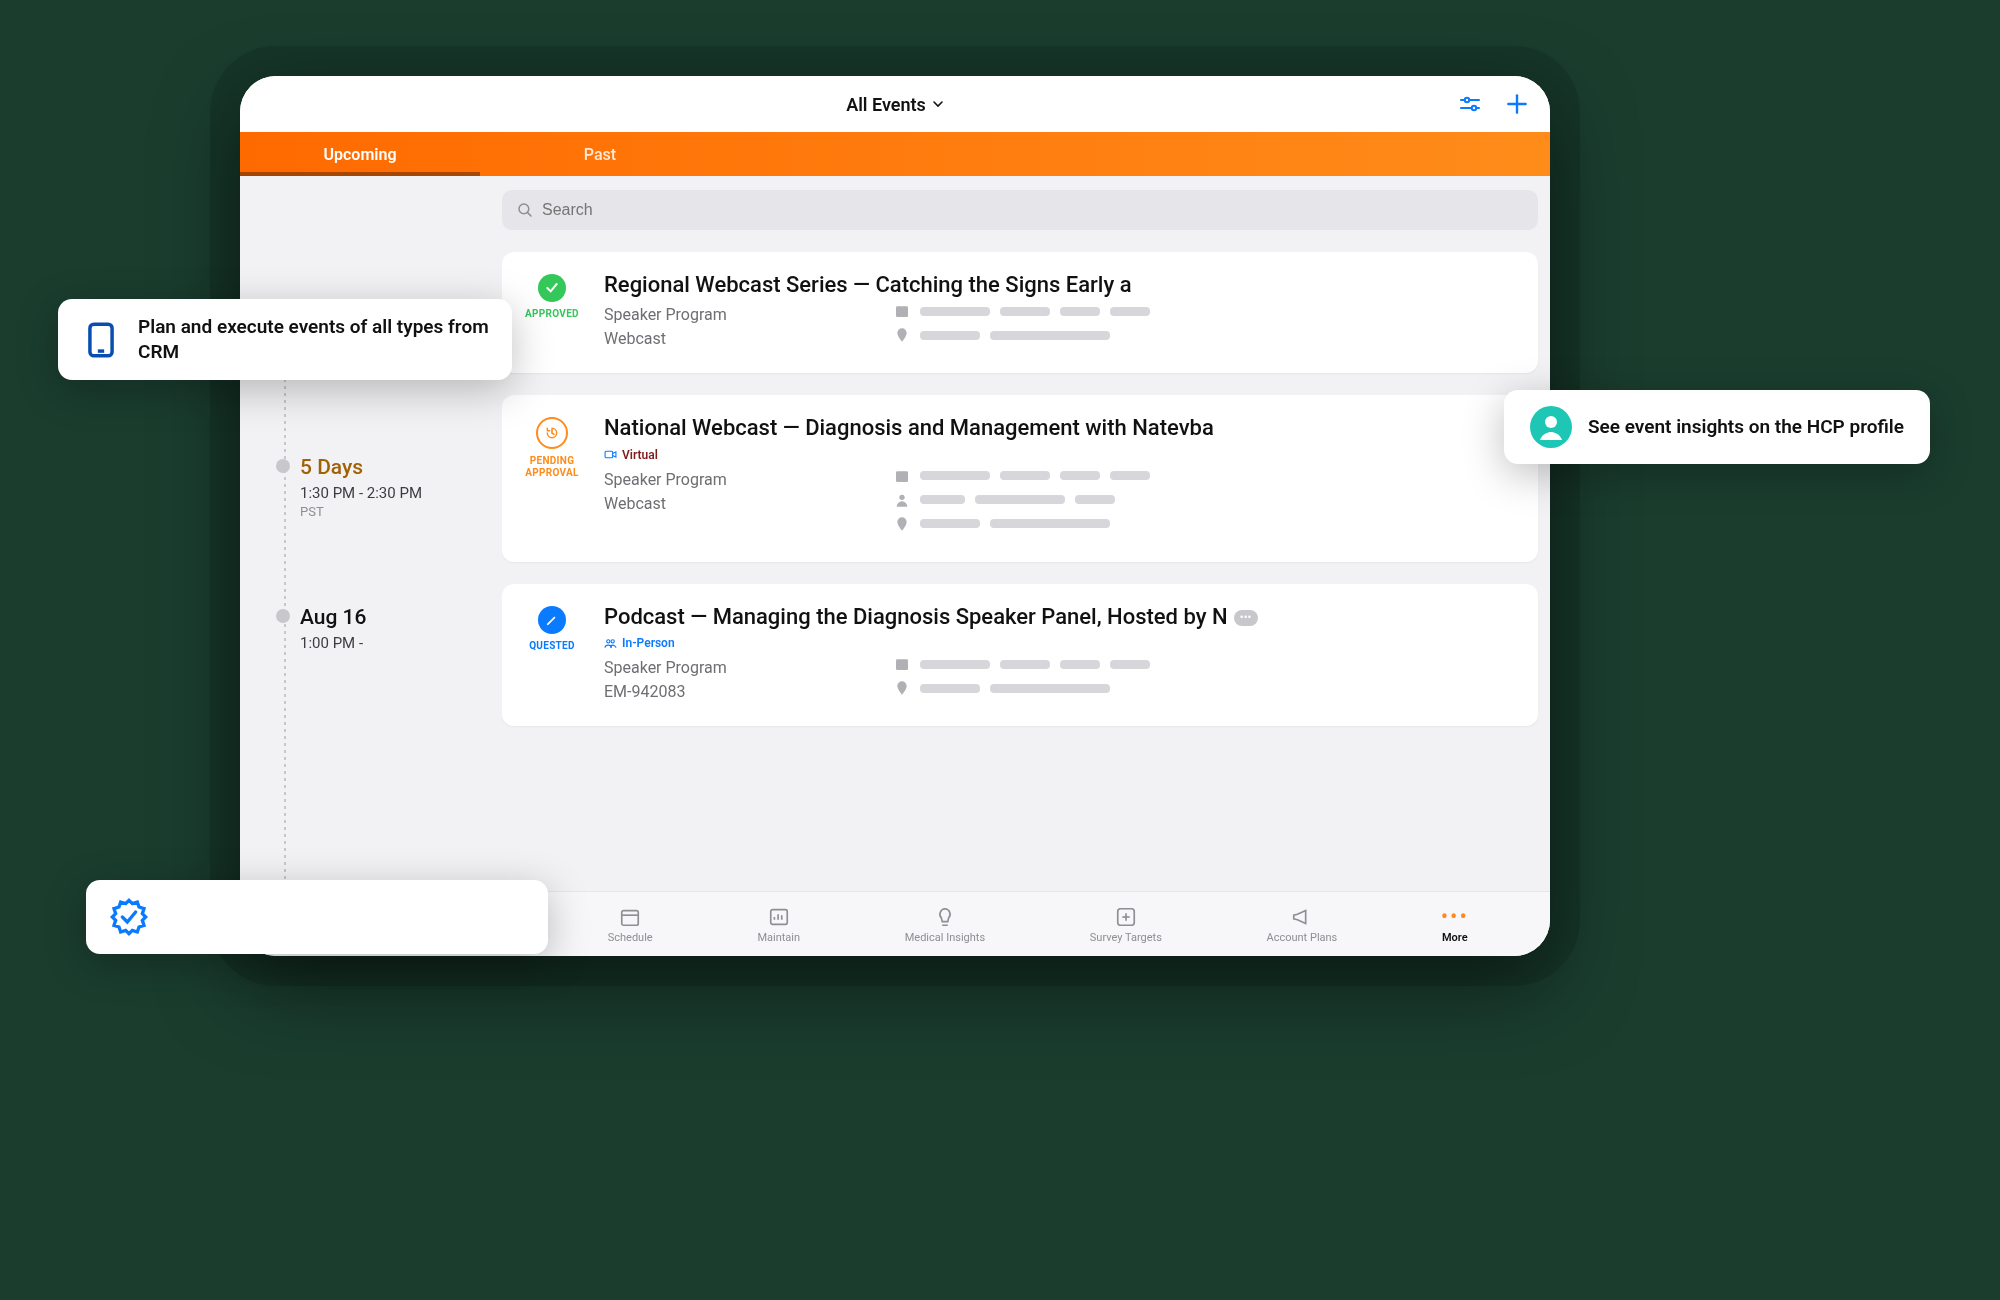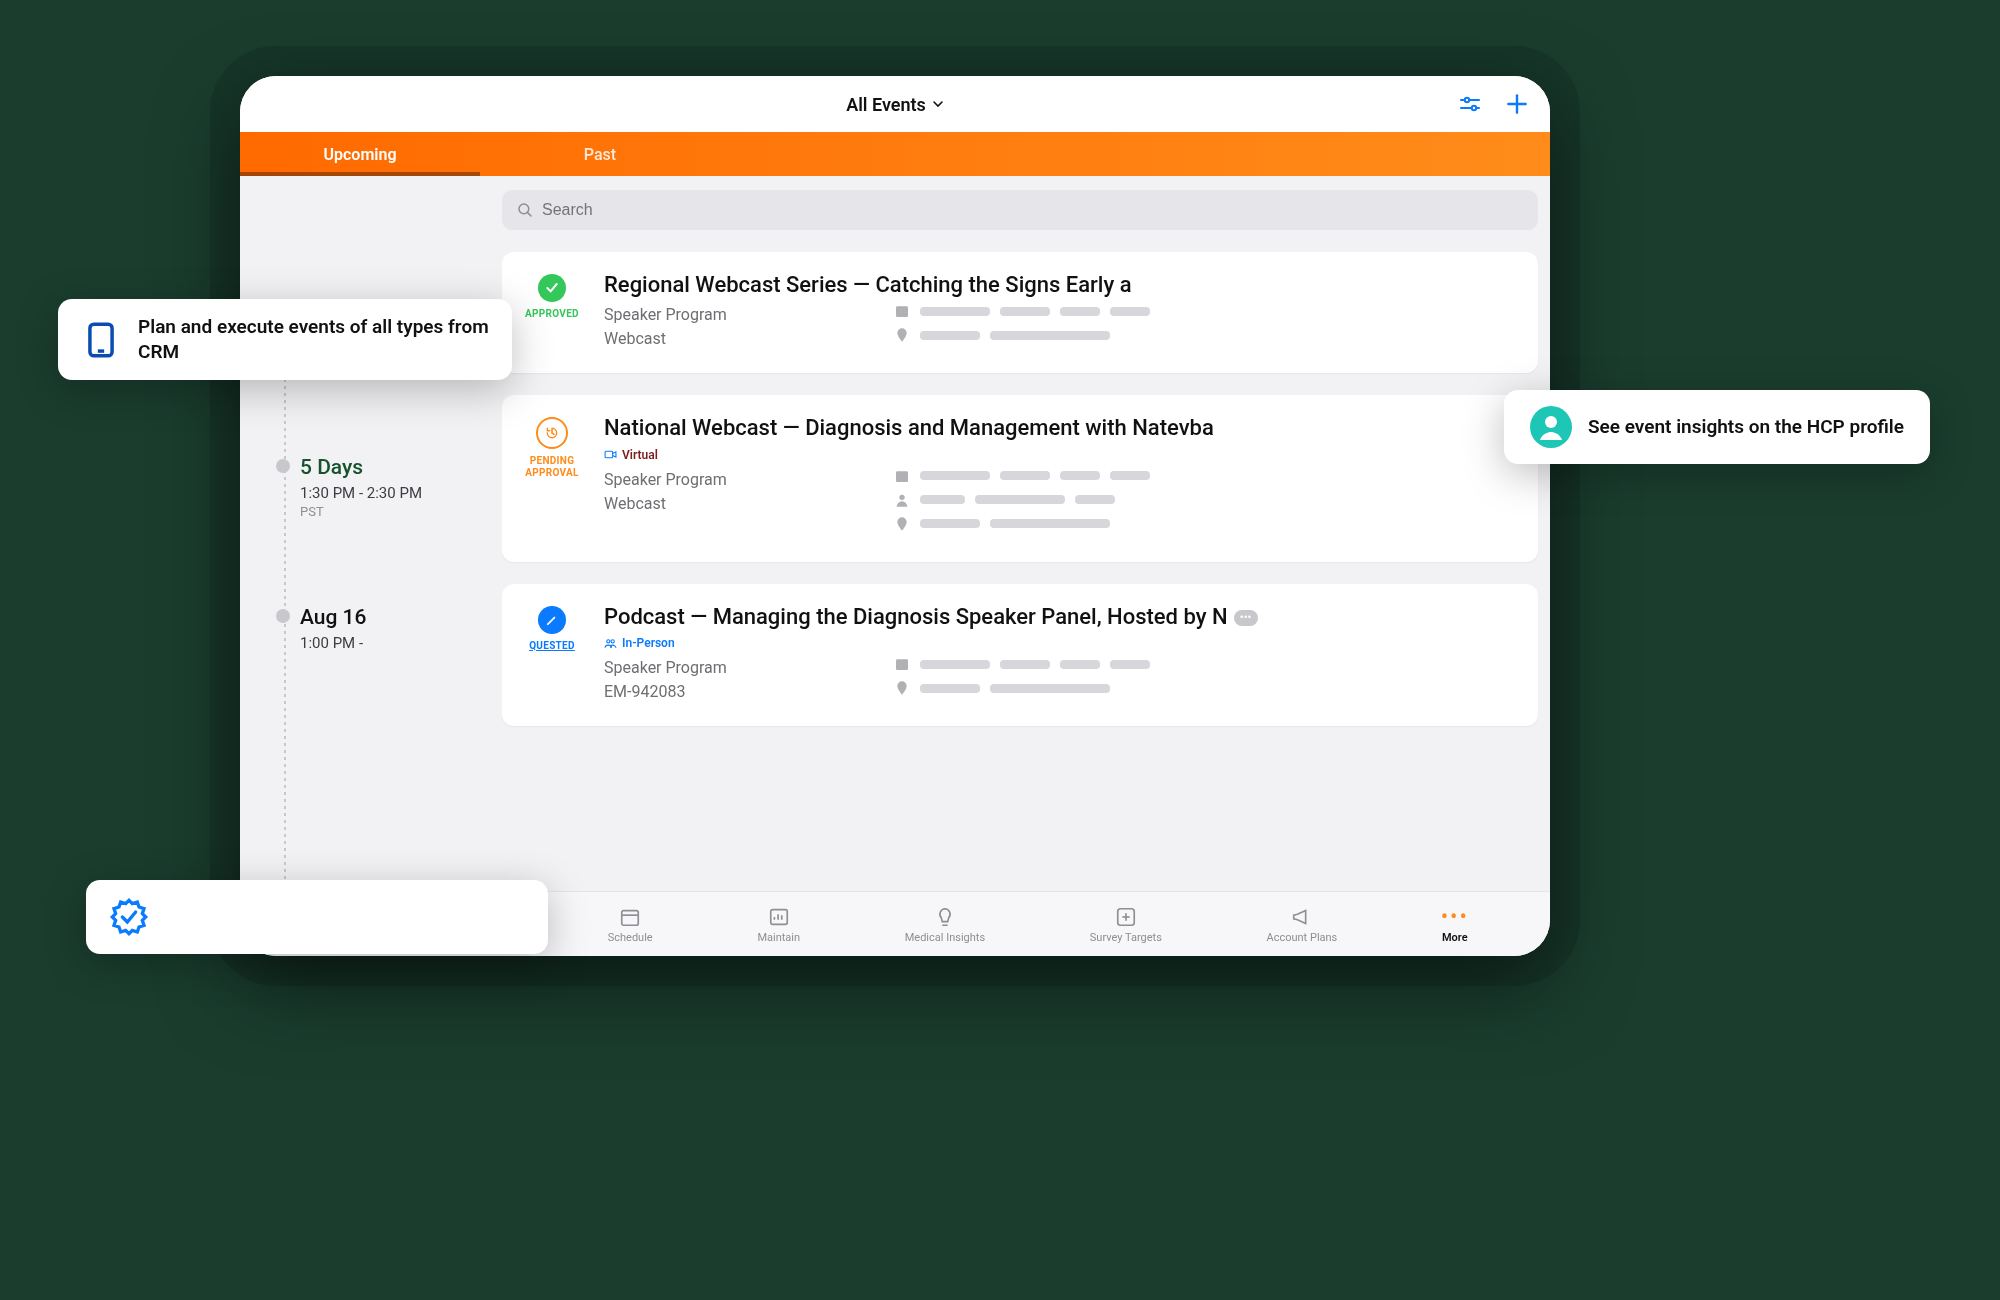--- a/index.html
+++ b/index.html
@@ -33,21 +33,21 @@
 
 .event-card { background: #fff; border-radius: 12px; padding: 20px 22px 22px 20px; margin-bottom: 22px; display: flex; gap: 22px; box-shadow: 0 1px 2px rgba(0,0,0,0.05); }
 .status-col { width: 60px; display: flex; flex-direction: column; align-items: center; text-align: center; padding-top: 2px; }
 .status-icon { width: 28px; height: 28px; border-radius: 50%; display: flex; align-items: center; justify-content: center; margin-bottom: 6px; }
 .status-icon.approved { background: #34c759; color: #fff; }
 .status-icon.pending { background: #fff; border: 2px solid #ff8c1a; color: #ff8c1a; }
 .status-icon.reqd { background: #0a7aff; color: #fff; }
 .status-label { font-size: 10px; font-weight: 700; letter-spacing: 0.3px; line-height: 1.15; }
 .status-label.approved { color: #34c759; }
 .status-label.pending { color: #ff8c1a; }
-.status-label.reqd { color: #0a7aff; text-decoration: underline; }
+.status-label.reqd { color: #0a7aff; }
 
 .event-body { flex: 1; min-width: 0; }
 .event-title { font-size: 22px; font-weight: 500; color: #111; margin-bottom: 6px; white-space: nowrap; overflow: hidden; text-overflow: clip; }
 .event-badge { display: inline-flex; align-items: center; gap: 5px; font-size: 12px; font-weight: 600; margin-bottom: 6px; }
 .event-badge.virtual { color: #7f1d1d; }
 .event-badge.inperson { color: #0a7aff; }
 .event-meta-row { display: flex; gap: 40px; }
 .event-meta-left { width: 250px; }
 .event-meta-left div { font-size: 16px; color: #6e6e73; line-height: 1.5; }
 .event-meta-right { flex: 1; }
@@ -117,21 +117,21 @@
 
       <div class="timeline-item">
         <div class="timeline-dot active"></div>
         <div class="timeline-label">Today!</div>
         <div class="timeline-time">1:30 PM - 2:30 PM</div>
         <div class="timeline-tz">PST</div>
       </div>
 
       <div class="timeline-item">
         <div class="timeline-dot"></div>
-        <div class="иeline-label" style="font-size:21px;font-weight:500;color:#14532d;margin-bottom:4px">5 Days</div>
+        <div class="иeline-label" style="font-size:21px;font-weight:500;color:#a16207;margin-bottom:4px">5 Days</div>
         <div class="timeline-time">1:30 PM - 2:30 PM</div>
         <div class="timeline-tz">PST</div>
       </div>
 
       <div class="timeline-item">
         <div class="timeline-dot"></div>
         <div style="font-size:21px;font-weight:500;color:#111;margin-bottom:4px">Aug 16</div>
         <div class="timeline-time">1:00 PM -</div>
       </div>
     </div>

